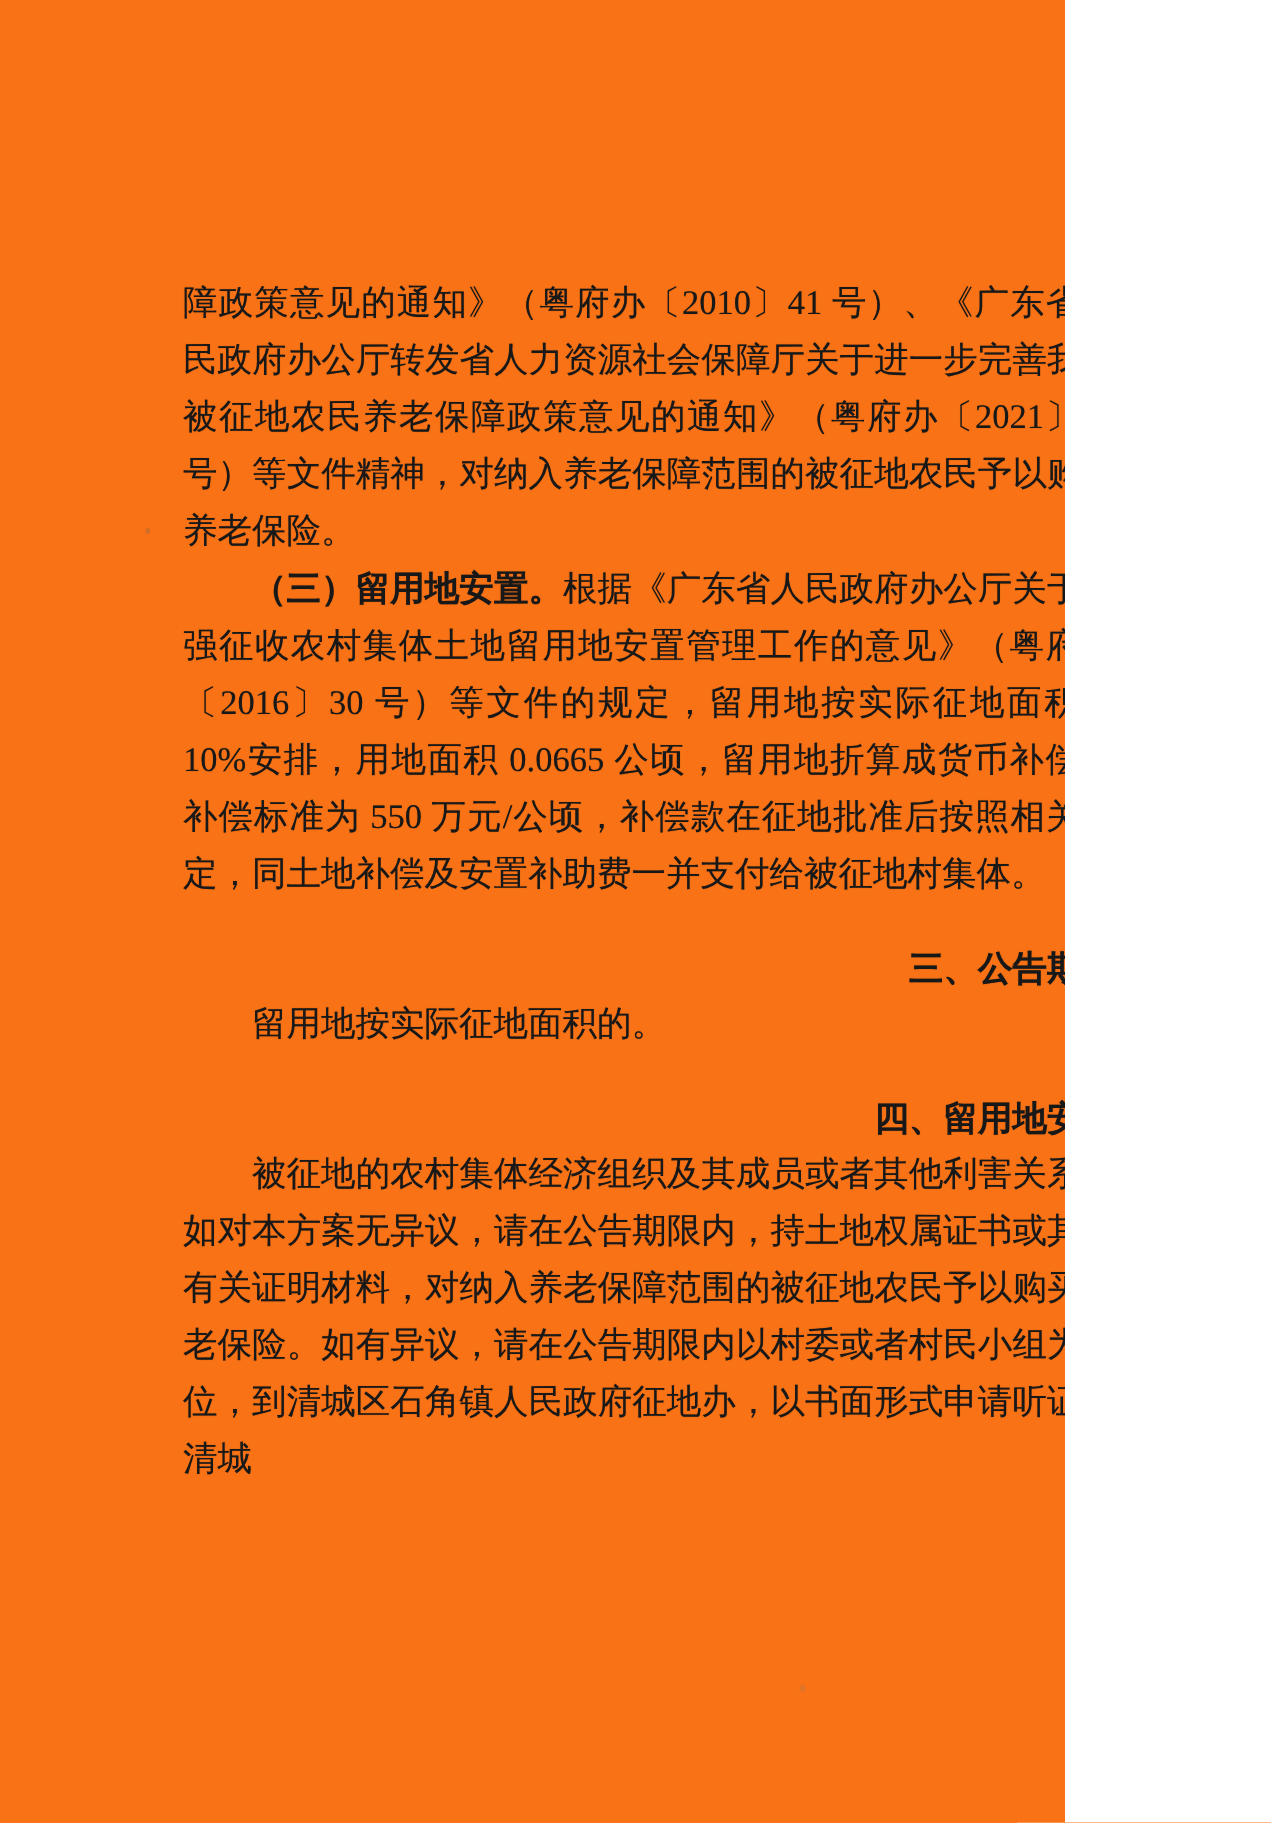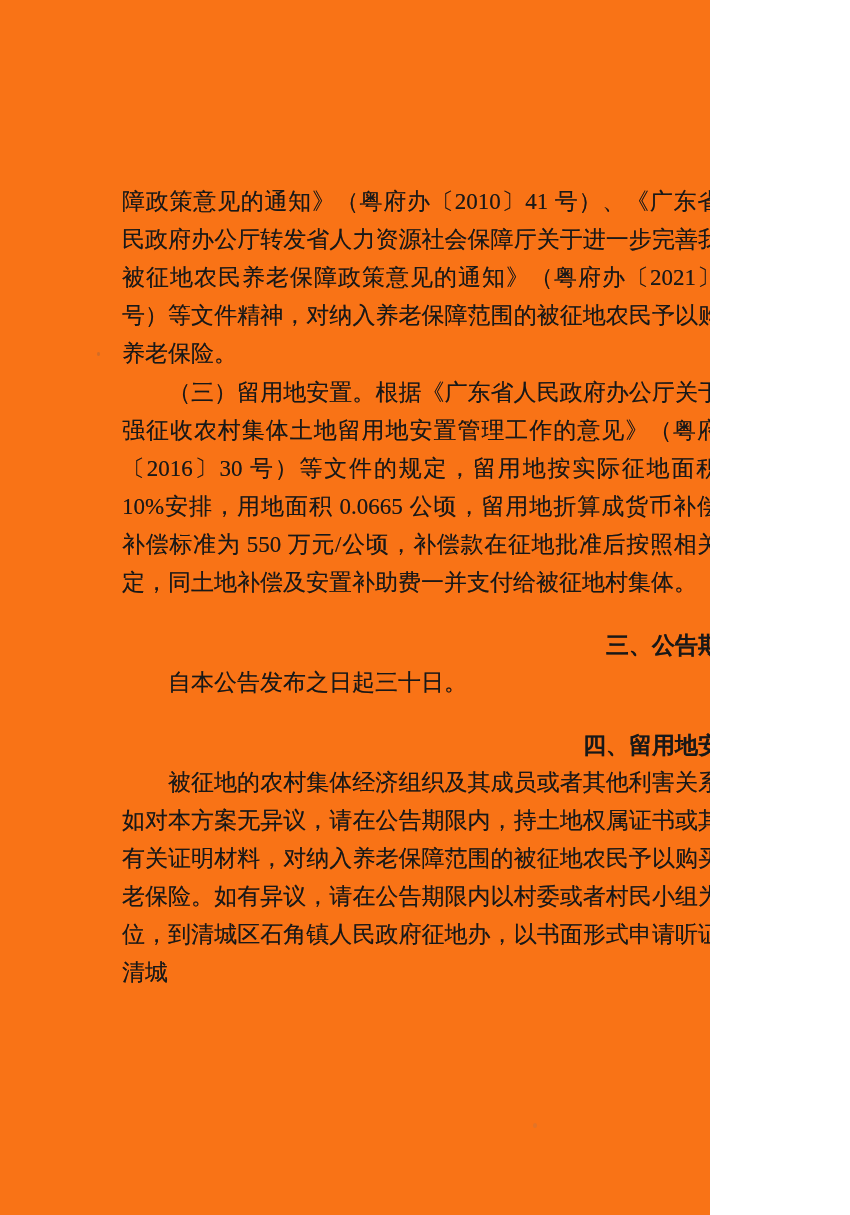--- a/index.html
+++ b/index.html
@@ -38,21 +38,21 @@
   .text-block p.continuation {
     text-indent: 0;
   }
   .text-block p.heading {
     font-weight: 700;
     font-family: "Liberation Sans", "DejaVu Sans", sans-serif;
     text-align: right;
     margin-top: 24px;
   }
   b.lead {
-    font-weight: 400;
+    font-weight: 700;
     font-family: "Liberation Sans", "DejaVu Sans", sans-serif;
   }
   .speck {
     position: absolute;
     background: rgba(90,90,90,0.25);
     border-radius: 50%;
   }
   .speck.s1 { left: 97px;  top: 352px;  width: 3px; height: 4px; }
   .speck.s2 { left: 533px; top: 1123px; width: 4px; height: 5px; background: rgba(120,120,120,0.18); }
 </style>
@@ -62,21 +62,21 @@
 <div class="page">
   <div class="text-block">
 
     <p class="continuation">障政策意见的通知》（粤府办〔2010〕41 号）、《广东省人民政府办公厅转发省人力资源社会保障厅关于进一步完善我省被征地农民养老保障政策意见的通知》（粤府办〔2021〕22 号）等文件精神，对纳入养老保障范围的被征地农民予以购买养老保险。</p>
 
     <p><b class="lead">（三）留用地安置。</b><span>根据《广东省人民政府办公厅关于加强征收农村集体土地留用地安置管理工作的意见》（粤府办〔2016〕30 号）等文件的规定，留用地按实际征地面积的 10%安排，用地面积 0.0665 公顷，留用地折算成货币补偿，补偿标准为 550 万元/公顷，补偿款在征地批准后按照相关规定，同土地补偿及安置补助费一并支付给被征地村集体。</span></p>
 
 
     <p class="heading">三、公告期限</p>
 
-    <p>自本公告发布之日起三十日。</p>
+    <p>留用地按实际征地面积的。</p>
 
     <p class="heading">四、留用地安置</p>
 
     <p>被征地的农村集体经济组织及其成员或者其他利害关系人如对本方案无异议，请在公告期限内，持土地权属证书或其它有关证明材料，对纳入养老保障范围的被征地农民予以购买养老保险。如有异议，请在公告期限内以村委或者村民小组为单位，到清城区石角镇人民政府征地办，以书面形式申请听证。清城</p>
 
   </div>
 
   <div class="speck s1"></div>
   <div class="speck s2"></div>
 </div>

